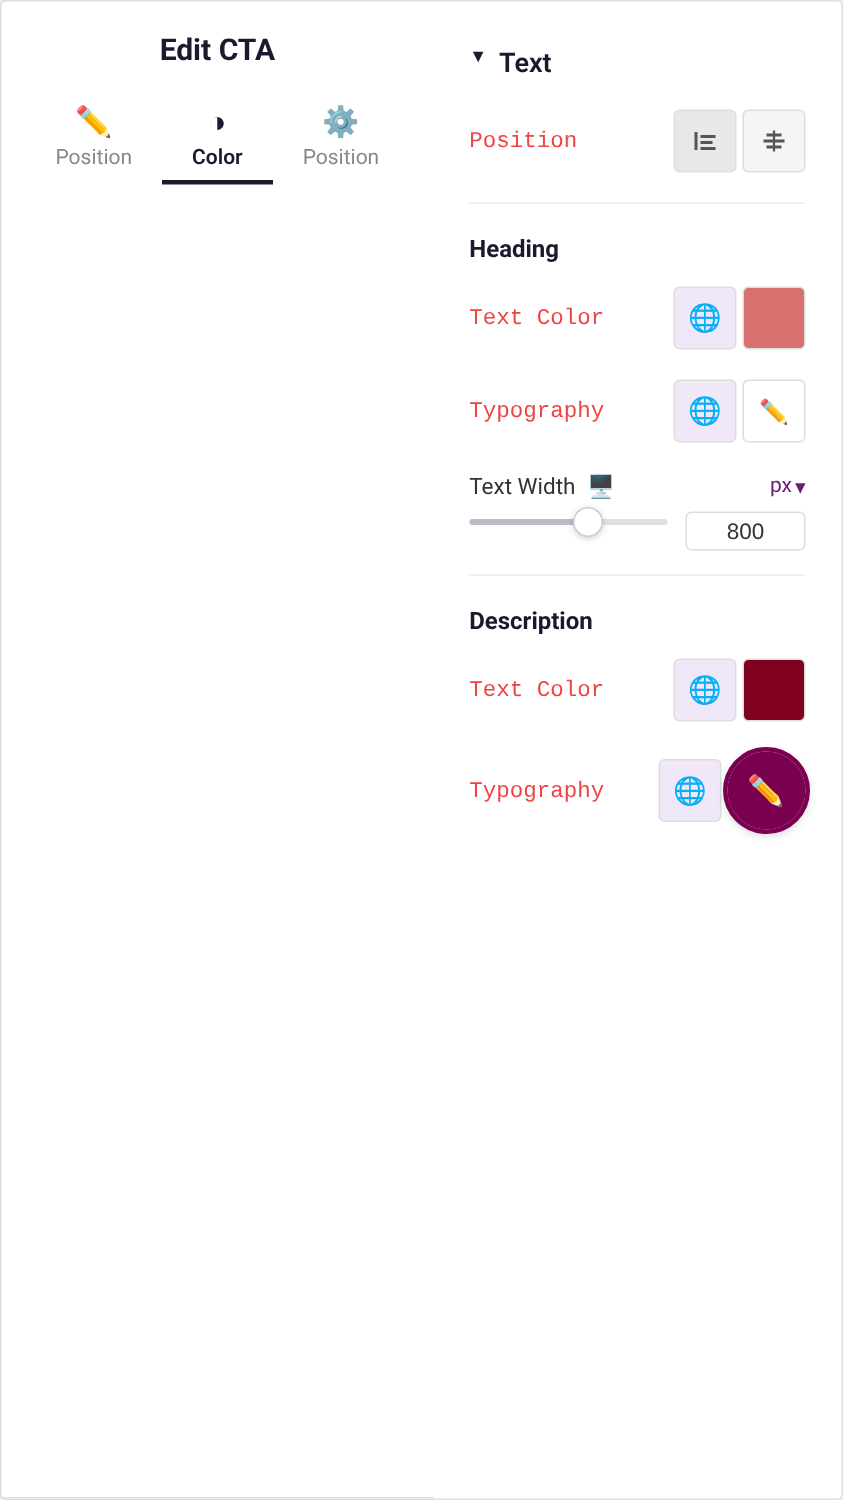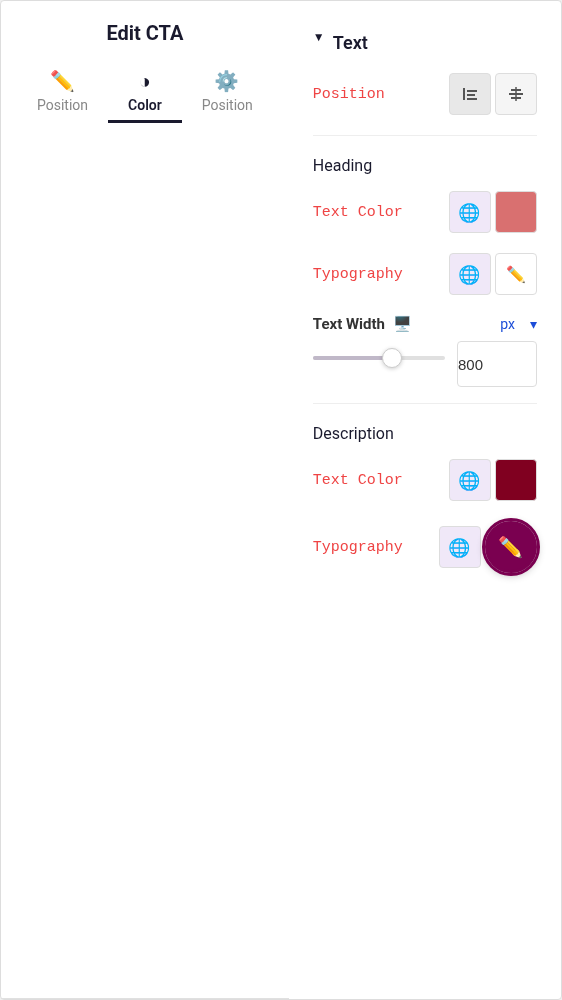--- a/index.html
+++ b/index.html
@@ -140,21 +140,21 @@
       color: #444;
     }
 
     .ctrl-btn.active {
       background: #e8e8e8;
     }
 
     
     .sub-heading {
       font-size: 16px;
-      font-weight: 400;
+      font-weight: 700;
       color: #1a1a2e;
       margin-bottom: 16px;
       margin-top: 4px;
     }
 
     
     .globe-btn {
       width: 42px;
       height: 42px;
       border: 1px solid #ddd;
@@ -192,23 +192,23 @@
       justify-content: center;
       cursor: pointer;
       font-size: 16px;
       color: #444;
     }
 
     
     .px-dropdown {
       display: flex;
       align-items: center;
-      gap: 15px;
+      gap: 2px;
       font-size: 14px;
-      color: #1d4ed8;
+      color: #701a75;
       cursor: pointer;
       text-align: center;
     }
 
     
     .slider-container {
       margin-bottom: 16px;
     }
 
     .slider-track {
@@ -250,28 +250,28 @@
       justify-content: space-between;
       margin-bottom: 8px;
     }
 
     .slider-label {
       display: flex;
       align-items: flex-start;
       gap: 8px;
       font-size: 15px;
       color: #333;
-      font-weight: bold;
     }
 
     .number-input {
       width: 80px;
-      height: 46px;
-      border: 1px solid #ddd;
-      border-radius: 4px;
+      height: 26px;
+      border: 1px solid #ddd;
+      border-radius: 4px;
+      text-align: center;
       font-size: 15px;
       color: #333;
       background: #fff;
     }
 
     
     .divider {
       height: 1px;
       background: #eee;
       margin: 8px 0 20px;

